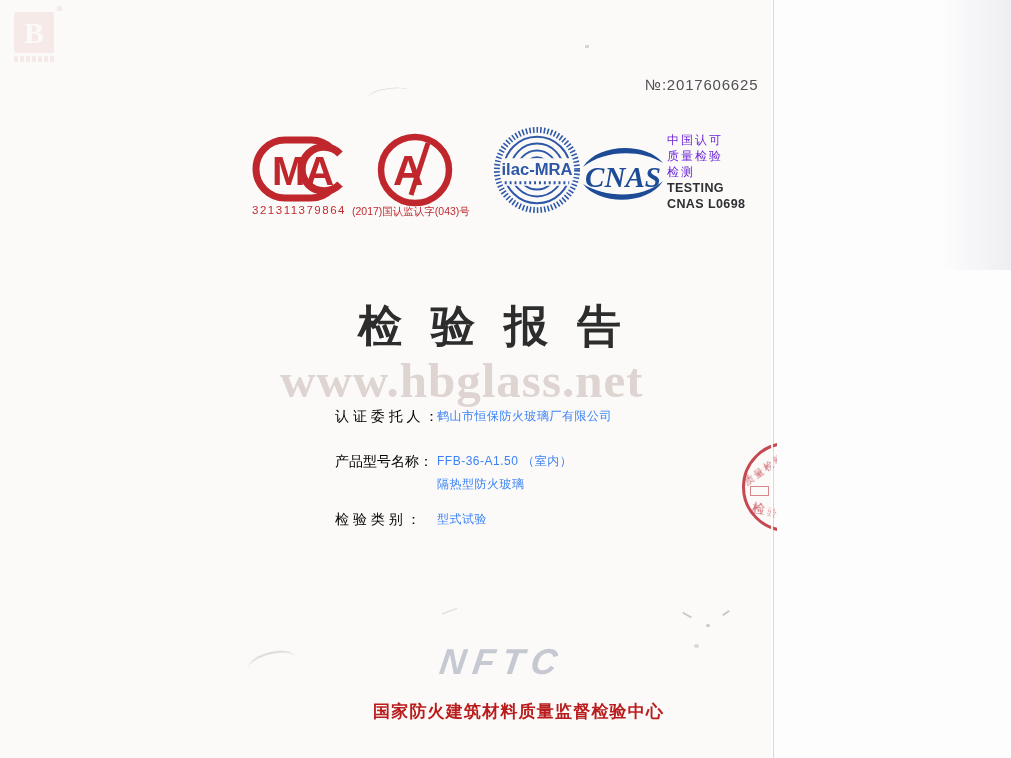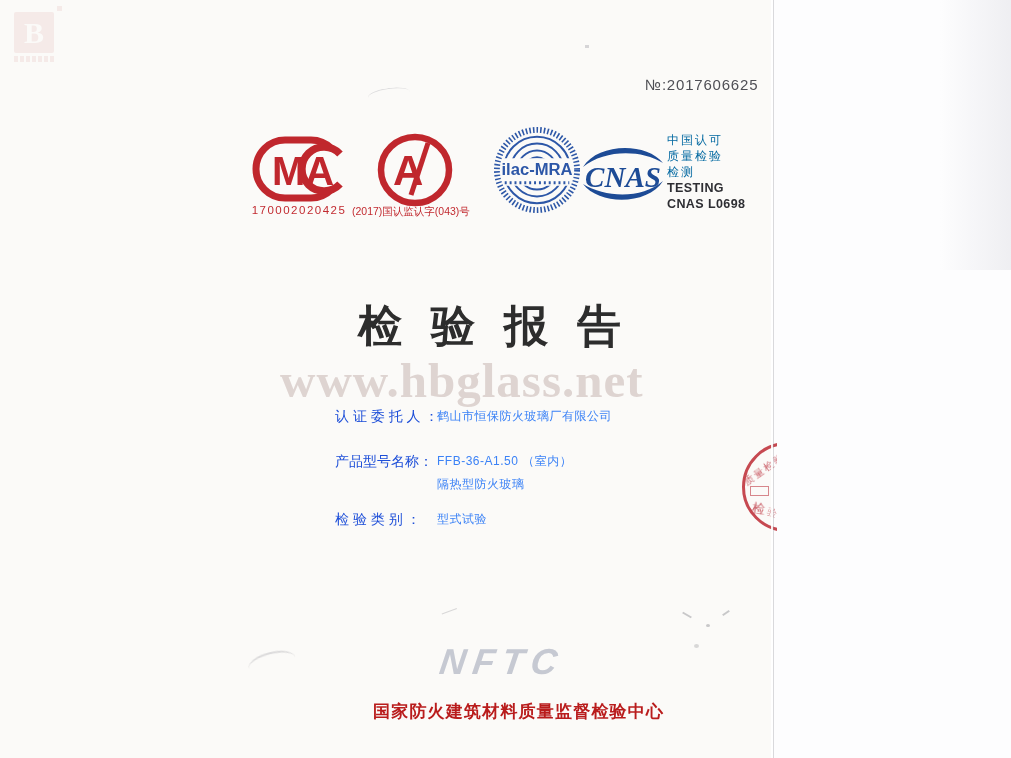--- a/index.html
+++ b/index.html
@@ -21,30 +21,30 @@
   #brand-reg{left:43px;top:-6px;width:5px;height:5px;background:#c05050;}
   #brand-caption{left:0;top:44px;width:42px;height:6px;
     background:repeating-linear-gradient(90deg,#c05050 0 4px,transparent 4px 6px);}
   
   #doc-number{left:645px;top:76px;font-size:15px;color:#4f4f55;letter-spacing:.8px;}
   
   .logo-caption{color:#c22a30;white-space:nowrap;}
   #cma-caption{left:251px;top:204px;width:96px;text-align:center;font-size:11.5px;letter-spacing:1.5px;}
   #cal-caption{left:352px;top:205px;width:122px;text-align:left;font-size:10.5px;letter-spacing:0;}
   #cnas-text{left:667px;top:132px;line-height:16px;}
-  .cnas-cn{font-size:12px;letter-spacing:2px;color:#0369a1;}
+  .cnas-cn{font-size:12px;letter-spacing:2px;color:#6d28d9;}
   .cnas-en{font-size:12.5px;font-weight:bold;color:#2e2e33;letter-spacing:.4px;}
   
   #report-title{left:358px;top:297px;font-size:44px;font-weight:bold;color:#2d2d2d;
     letter-spacing:29px;white-space:nowrap;}
   
   #watermark{left:280px;top:352px;font-family:"Liberation Serif","DejaVu Serif",serif;
     font-weight:bold;font-size:49px;color:#ded4d1;letter-spacing:1px;white-space:nowrap;z-index:5;}
   
-  .field-label{color:#1d4ed8;font-size:14px;white-space:nowrap;}
+  .field-label{color:#000000;font-size:14px;white-space:nowrap;}
   .field-value{color:#3b82f6;font-size:12px;white-space:nowrap;letter-spacing:.5px;}
   #f1l{left:335px;top:408px;} #f1v{left:437px;top:408px;}
   #f2l{left:335px;top:453px;} #f2v{left:437px;top:453px;} #f2v2{left:437px;top:476px;}
   #f3l{left:335px;top:511px;} #f3v{left:437px;top:511px;}
   
   #stamp{left:700px;top:432px;width:77px;height:112px;overflow:hidden;z-index:20;opacity:.92;}
   #stamp-ring{left:42px;top:10px;width:90px;height:90px;border:3px solid #c23a43;
     border-radius:50%;box-sizing:border-box;filter:blur(.3px);}
   #stamp-arctext{left:40px;top:28px;width:56px;font-size:10px;color:rgba(185,40,52,.78);
     transform:rotate(-35deg);letter-spacing:2px;filter:blur(.4px);white-space:nowrap;}
@@ -85,21 +85,21 @@
   </div>
 
   <div class="abs" id="doc-number">№:2017606625</div>
 
   <svg class="abs" style="left:252px;top:136px;" width="92" height="66" viewBox="0 0 92 66">
     <rect x="4" y="4" width="84" height="58" rx="29" fill="none" stroke="#c0272d" stroke-width="7"></rect>
     <rect x="62" y="12" width="30" height="42" fill="#fbfaf8"></rect>
     <text x="20" y="49" font-size="40" font-weight="bold" fill="#c0272d" font-family="Liberation Sans, sans-serif">MA</text>
     <path d="M88 18 a22 22 0 1 0 0 30" fill="none" stroke="#c0272d" stroke-width="7.5"></path>
   </svg>
-  <div class="abs logo-caption" id="cma-caption">170002020425</div>
+  <div class="abs logo-caption" id="cma-caption">321311379864</div>
 
   <svg class="abs" style="left:376px;top:132px;" width="78" height="76" viewBox="0 0 78 76">
     <ellipse cx="39" cy="38" rx="34" ry="33" fill="none" stroke="#c0272d" stroke-width="6.5"></ellipse>
     <text x="17" y="53" font-size="42" font-weight="bold" fill="#c0272d" font-family="Liberation Sans, sans-serif">A</text>
     <line x1="52" y1="11" x2="35" y2="63" stroke="#c0272d" stroke-width="5"></line>
   </svg>
   <div class="abs logo-caption" id="cal-caption">(2017)国认监认字(043)号</div>
 
   <svg class="abs" style="left:493px;top:126px;" width="88" height="88" viewBox="0 0 90 90">
     <defs>

